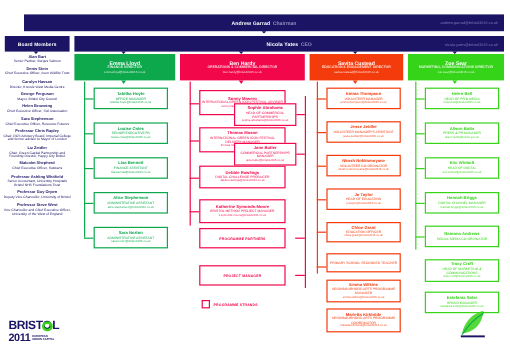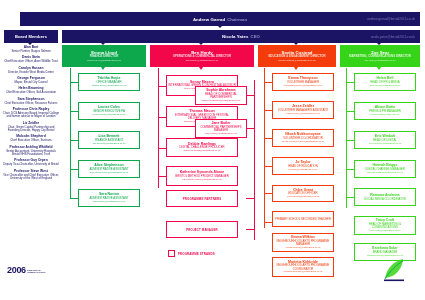--- a/index.html
+++ b/index.html
@@ -243,22 +243,25 @@
       <div class="bmn">Professor Guy Orpen</div>
       <div class="bmr">Deputy Vice-Chancellor, University of Bristol</div>
     </div>
     <div class="bm">
       <div class="bmn">Professor Steve West</div>
       <div class="bmr">Vice Chancellor and Chief Executive Officer, University of the West of England</div>
     </div>
   </div>
 
   <div id="bristol-logo">
+    <div class="b-word">
+      BRIST<span class="b-o"><span class="ring"></span>O</span>L
+    </div>
     <div class="row2">
-      <span class="y-word">2006</span>
+      <span class="y-word">2011</span>
       <span class="egc">
         <span class="egcbar"></span>
         <span>EUROPEAN</span><br>
         <span>GREEN CAPITAL</span>
       </span>
     </div>
   </div>
 
   <div class="vline vg" style="left:70px;  top:68px; height:130px;"></div>
   <div class="vline vp" style="left:158px; top:68px; height:120px;"></div>

